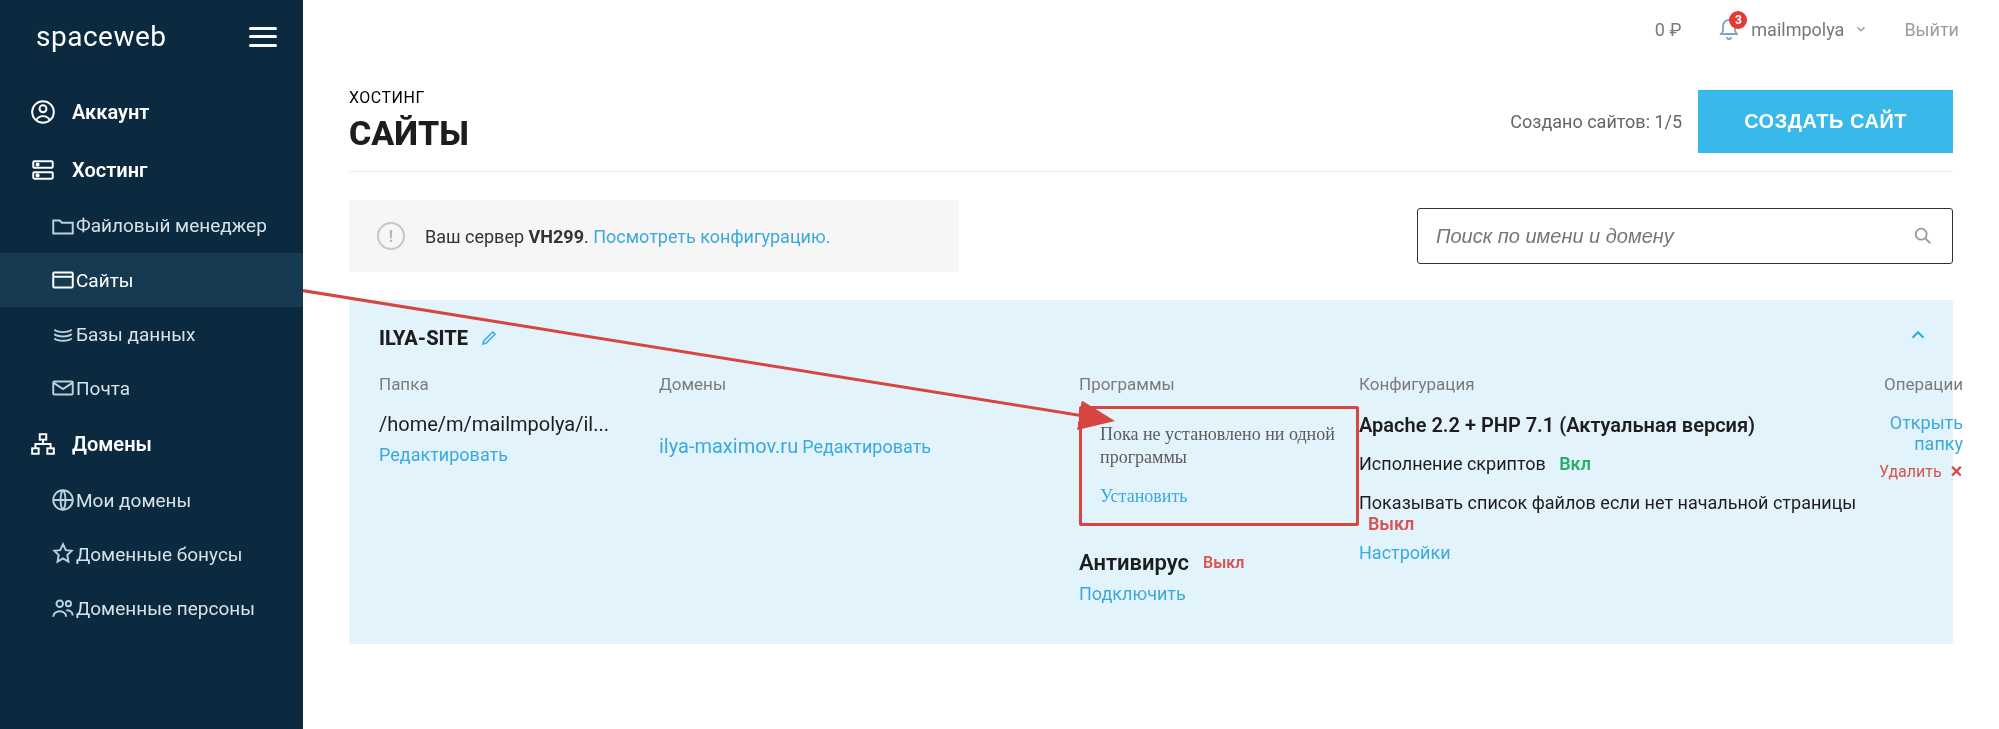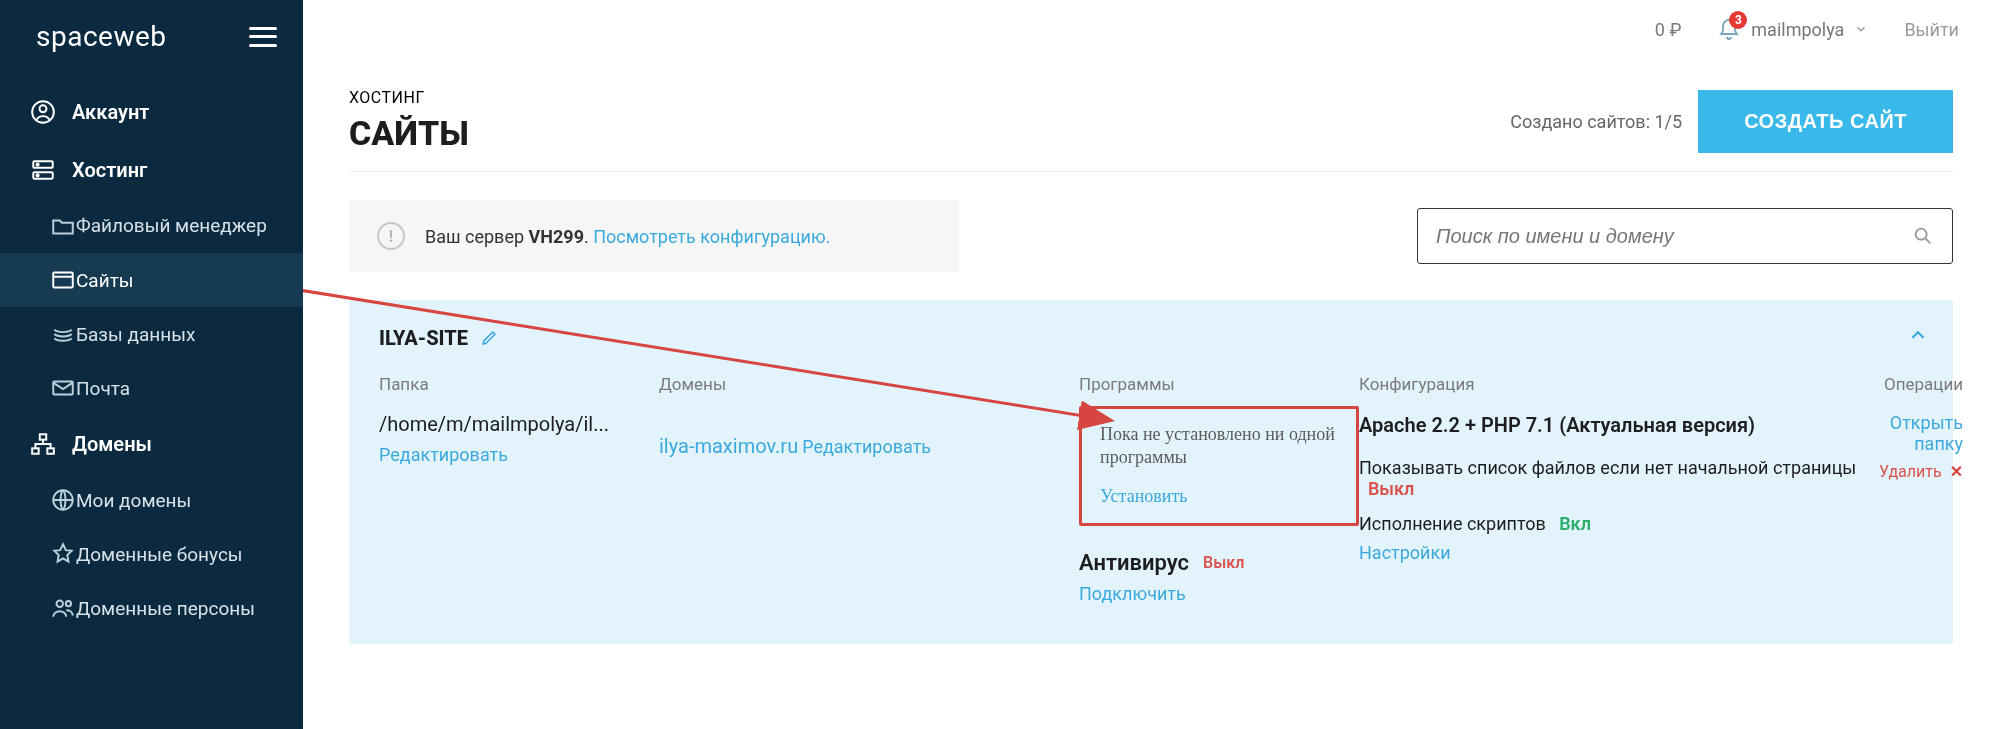--- a/index.html
+++ b/index.html
@@ -373,27 +373,27 @@
         <div class="anti-row">
           <span class="anti-title">Антивирус</span>
           <span class="red">Выкл</span>
         </div>
         <a class="link">Подключить</a>
       </div>
 
       <div>
         <div class="col-label">Конфигурация</div>
         <div class="col-val" style="font-weight:600;line-height:1.35">Apache 2.2 + PHP 7.1 (Актуальная версия)</div>
+        <div style="margin-top:14px;font-size:18px">
+          <span>Исполнение скриптов</span>
+          &nbsp;&nbsp;<span class="green">Вкл</span>
+        </div>
         <div style="margin-top:18px;font-size:18px">
           <span>Показывать список файлов если нет начальной страницы</span>
           &nbsp;&nbsp;<span class="red">Выкл</span>
-        </div>
-        <div style="margin-top:14px;font-size:18px">
-          <span>Исполнение скриптов</span>
-          &nbsp;&nbsp;<span class="green">Вкл</span>
         </div>
         <a class="link">Настройки</a>
       </div>
 
       <div class="ops">
         <div class="col-label">Операции</div>
         <a class="op-link">Открыть папку</a>
         <div class="del-row">
           <span class="red">Удалить</span>
           <span class="red-x">✕</span>

